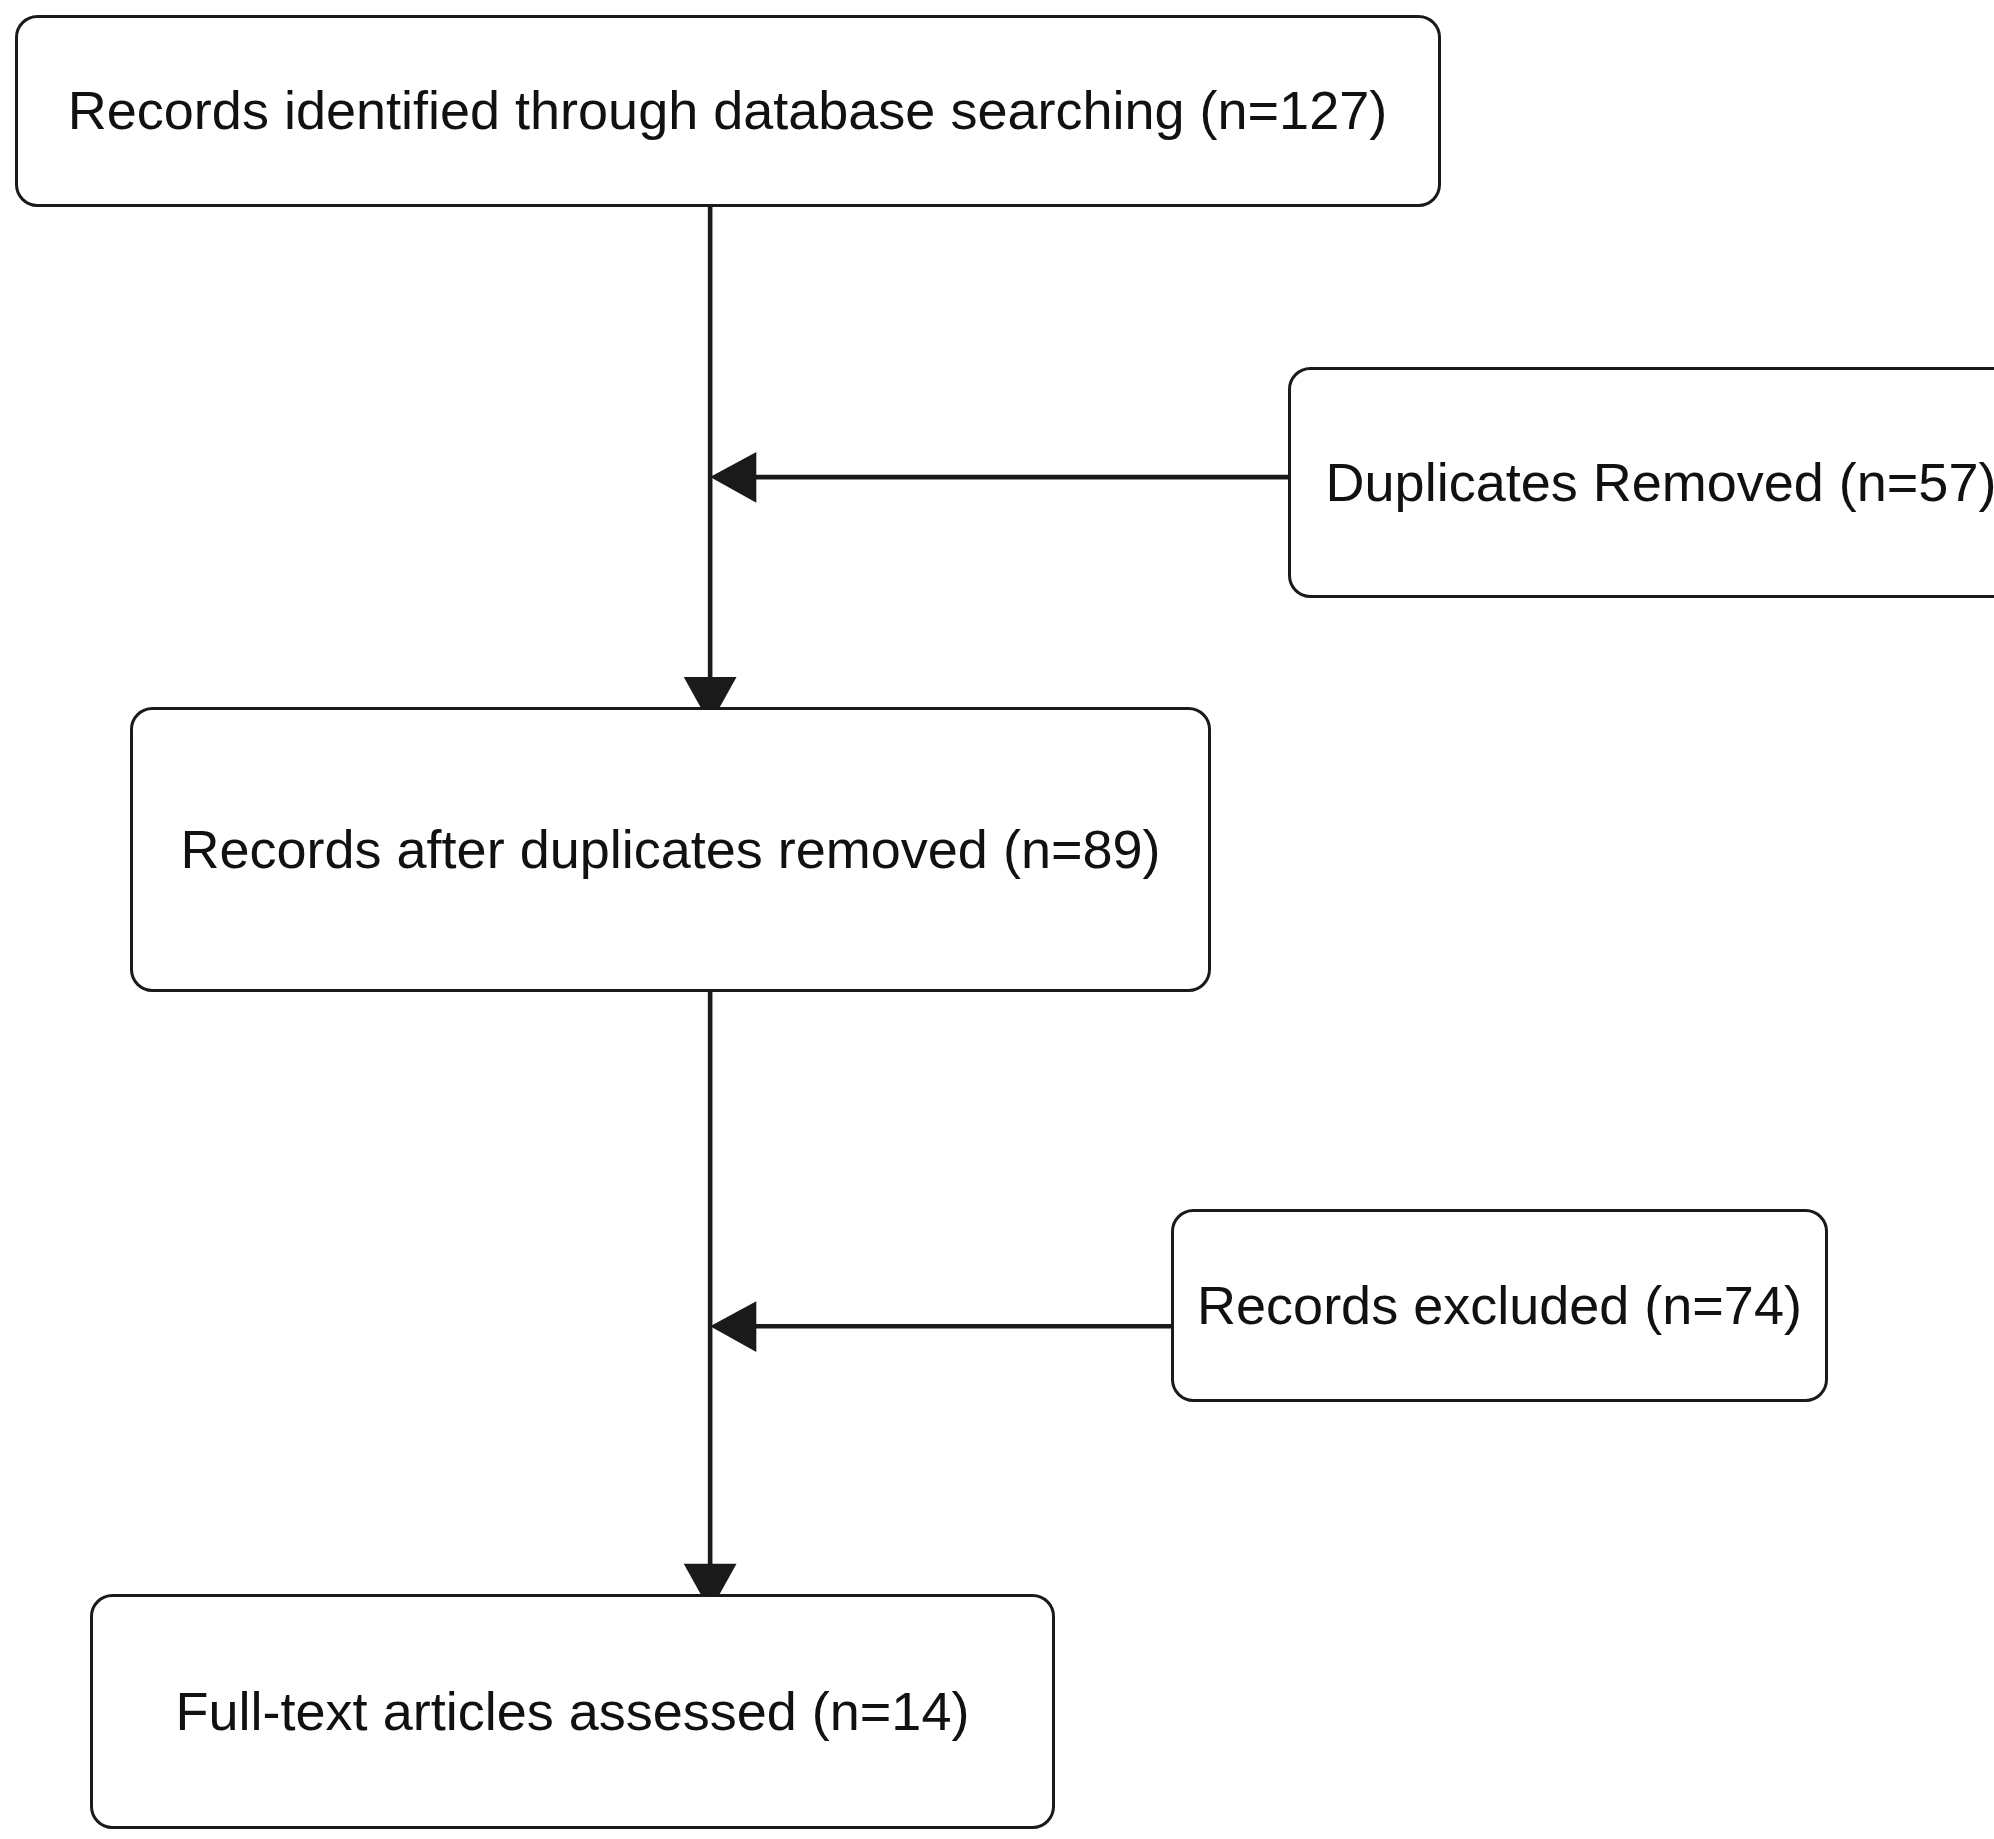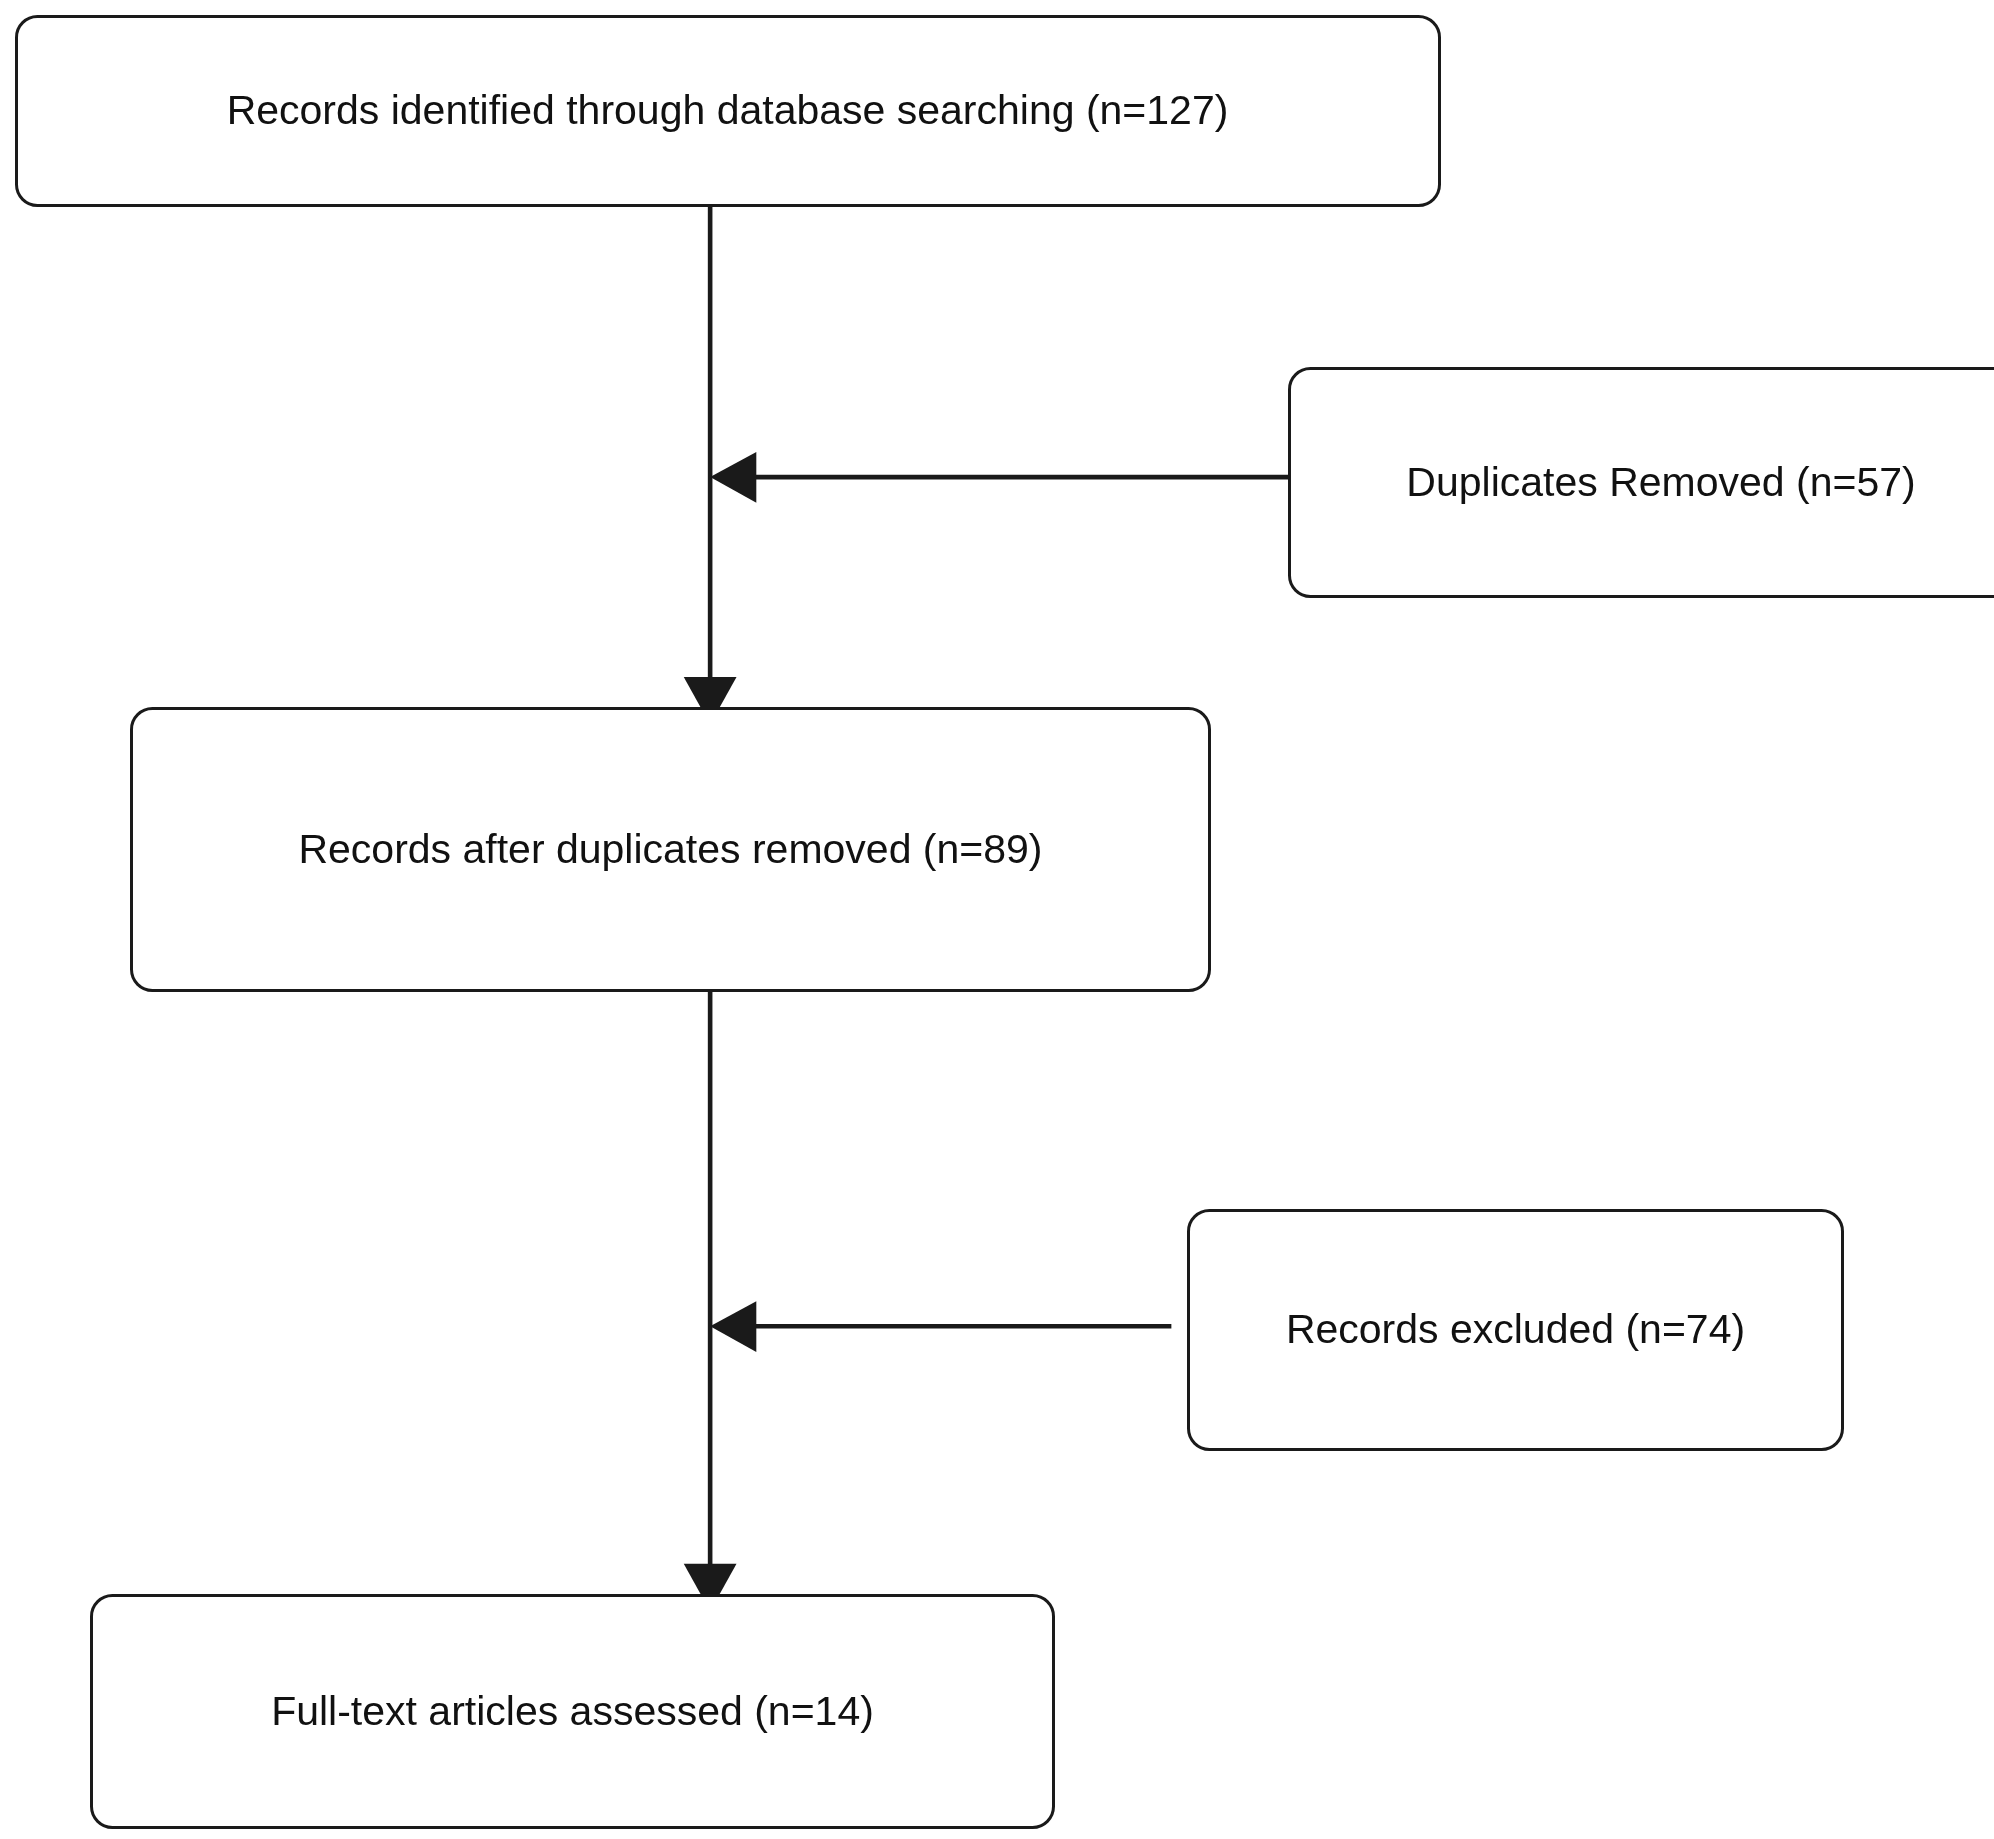--- a/index.html
+++ b/index.html
@@ -29,40 +29,40 @@
     box-sizing: border-box;
     border: 3.3px solid #1a1a1a;
     border-radius: 22.4px;
     background: #ffffff;
     display: flex;
     align-items: center;
     justify-content: center;
   }
   .node-label {
     font-family: "Liberation Sans", sans-serif;
-    font-size: 41px;
+    font-size: 54px;
     line-height: 1.15;
     color: #111111;
     text-align: center;
     white-space: nowrap;
     letter-spacing: 0px;
   }
 
   
   #node-records-identified {
     left: 14.5px;  top: 14.5px;  width: 1426px; height: 192px;
   }
   #node-duplicates-removed {
     left: 1288px; top: 367px; width: 746px; height: 231px;
   }
   #node-records-after-duplicates {
     left: 130px; top: 707px; width: 1081px; height: 285px;
   }
   #node-records-excluded {
-    left: 1171px; top: 1209px; width: 657px; height: 242px; margin-left: 16px;
+    left: 1171px; top: 1209px; width: 657px; height: 193px;
   }
   #node-fulltext-assessed {
     left: 90px; top: 1594px; width: 965px; height: 235px;
   }
 </style>
 </head>
 <body>
 
 <div id="canvas">
 

